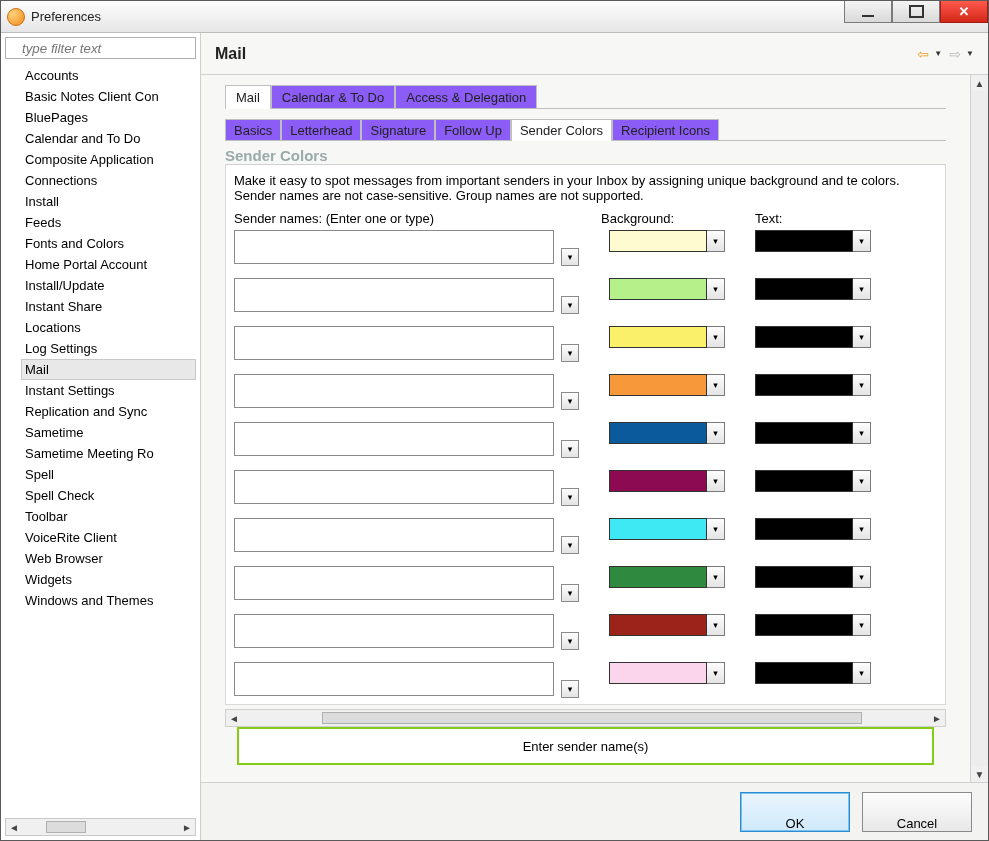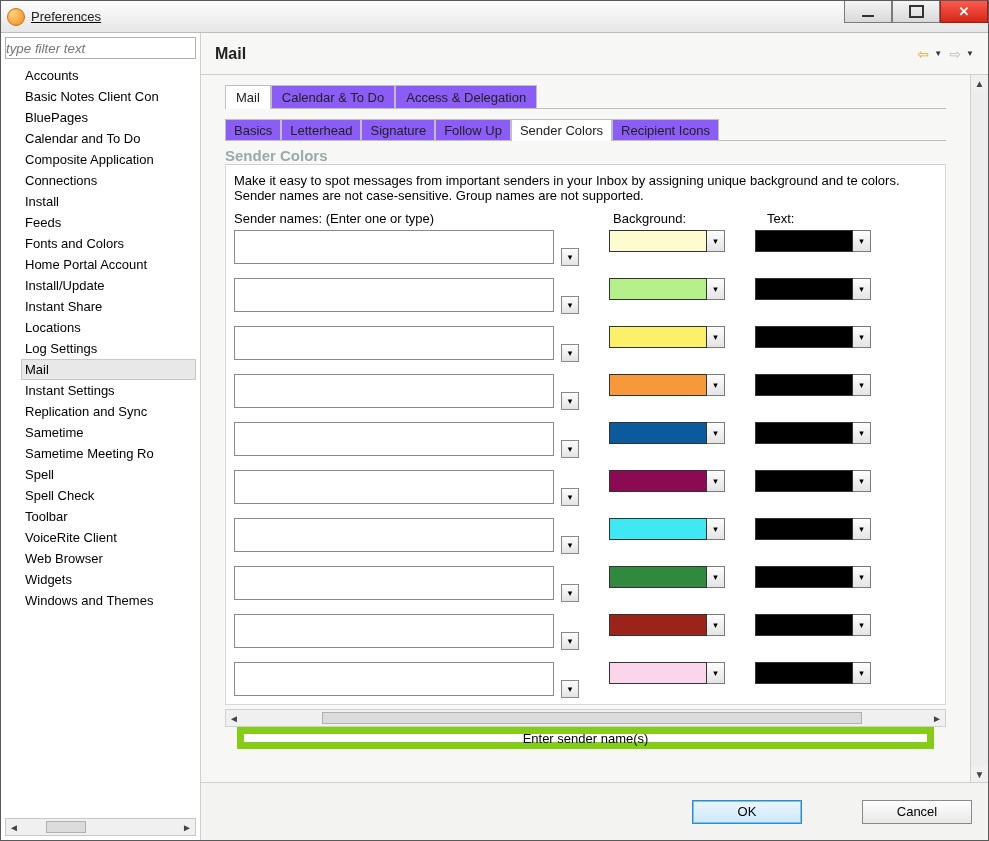--- a/index.html
+++ b/index.html
@@ -5,21 +5,21 @@
   * { box-sizing: border-box; }
   html, body { margin:0; padding:0; font-family: "Segoe UI", Tahoma, Arial, sans-serif; font-size:13px; background:#888; }
   .window {
     width:989px; height:841px; margin:0 auto; position:relative;
     background:#fff; border:1px solid #5a5a5a; box-shadow:0 4px 30px rgba(0,0,0,.4);
     display:flex; flex-direction:column;
   }
   
   .titlebar {
     height:32px; background:linear-gradient(#fdfdfd,#e6e6e6); border-bottom:1px solid #bdbdbd;
-    display:flex; align-items:center; padding:0 6px; position:relative;text-decoration:underline;
+    display:flex; align-items:center; padding:0 6px; position:relative;
   }
   .titlebar .appicon {
     width:18px; height:18px; border-radius:50%; background:radial-gradient(circle at 30% 30%, #ffd27a, #f08a1d);
     border:1px solid #c86f12; margin-right:6px;
   }
   .titlebar .title { font-size:13px; color:#222; }
   .winbtns { position:absolute; right:0; top:0; display:flex; }
   .winbtn {
     width:48px; height:22px; border:1px solid #7a7a7a; border-top:none;
     display:flex; align-items:center; justify-content:center; font-size:14px;
@@ -28,21 +28,21 @@
   .winbtn.min::before { content:""; width:12px; height:2px; background:#333; position:relative; top:4px;}
   .winbtn.max::before { content:""; width:11px; height:9px; border:2px solid #333; }
   .winbtn.close { background:linear-gradient(#ff5a4d,#d22718); color:#fff; font-weight:bold; border-color:#a11d12;}
   .winbtn.close::before { content:"✕"; font-size:13px; }
   
   .body { flex:1; display:flex; background:#fafafa; overflow:hidden; }
   
   .sidebar {
     width:200px; border-right:1px solid #cfcfcf; background:#fff; padding:4px; display:flex; flex-direction:column;
   }
-  .filterbox { height:22px; border:1px solid #b0b0b0; padding:2px 0; color:#666; font-style:italic; background:#fff;}
+  .filterbox { height:22px; border:1px solid #b0b0b0; padding:2px 16px; color:#666; font-style:italic; background:#fff;}
   .navlist { flex:1; overflow:hidden; margin-top:6px; padding-left:16px; }
   .navitem { padding:3px 4px; white-space:nowrap; overflow:hidden; cursor:pointer; color:#000;}
   .navitem.sel { background:#e8e8e8; border:1px solid #c9c9c9; padding:2px 3px;}
   .hscroll { height:18px; background:#f0f0f0; border:1px solid #c9c9c9; display:flex; align-items:center; position:relative;}
   .hscroll .arrow { width:16px; text-align:center; font-size:10px; color:#444;}
   .hscroll .thumb { flex:0 0 40px; height:12px; background:#dcdcdc; border:1px solid #b0b0b0; margin-left:24px;}
   
   .main { flex:1; display:flex; flex-direction:column; background:#f7f7f5; }
   .main-header {
     height:42px; border-bottom:1px solid #d0d0d0; display:flex; align-items:center; padding:0 14px;
@@ -68,42 +68,42 @@
   .tabline { position:absolute; left:0; right:0; bottom:0; height:1px; background:#bfbfbf;}
   .tabs1 { margin-bottom:10px;}
   .tabs2 { margin-bottom:6px;}
   .tabs2 .tab { font-size:13px; padding:3px 8px;}
   
   .section-title { color:#9aa; font-size:15px; font-weight:bold; margin:4px 0 0 0;}
   .section-body { border:1px solid #d8d8d8; border-top:1px solid #d0d0d0; background:#fff; padding:6px 0 8px 0;}
   .desc { padding:2px 8px 8px 8px; color:#000;}
   .cols { display:flex; padding:0 8px;}
   .col-sender { flex:0 0 345px;}
-  .col-bg { flex:0 0 150px; margin-left:34px;}
+  .col-bg { flex:0 0 150px; margin-left:22px;}
   .col-tx { flex:0 0 150px; margin-left:4px;}
   .col-label { margin-bottom:4px;}
   .rows { display:flex; flex-direction:column; gap:14px; padding:0 8px;}
   .row { display:flex; align-items:flex-start;}
   .sender-wrap { position:relative; flex:0 0 345px;}
   .sender-input { width:320px; height:34px; border:1px solid #8a8a8a; background:#fff;}
   .sender-dd { position:absolute; right:0; bottom:-2px; width:18px; height:18px; border:1px solid #8a8a8a; background:linear-gradient(#fdfdfd,#e4e4e4); display:flex; align-items:center; justify-content:center; font-size:9px;}
   .colorpick { display:flex; align-items:center; margin-left:30px;}
   .swatch { width:98px; height:22px; border:1px solid #333;}
   .pick-dd { width:18px; height:22px; border:1px solid #7a7a7a; border-left:none; background:linear-gradient(#fdfdfd,#e4e4e4); display:flex; align-items:center; justify-content:center; font-size:9px;}
   .txgroup { margin-left:30px;}
   
   .content-hscroll { height:18px; background:#f0f0f0; border:1px solid #d0d0d0; margin-top:4px; display:flex; align-items:center;}
   .content-hscroll .arrow { width:16px; text-align:center; font-size:10px; color:#444;}
   .content-hscroll .track { flex:1; position:relative; height:100%;}
   .content-hscroll .thumb { position:absolute; left:80px; width:540px; top:2px; bottom:2px; background:#dcdcdc; border:1px solid #b0b0b0;}
   
-  .status { height:22px; border:7px solid #84cc16; background:#fff; margin:0 12px 0 12px; display:flex; align-items:center; justify-content:center;}
+  .status { height:38px; border:2px solid #84cc16; background:#fff; margin:0 12px 0 12px; display:flex; align-items:center; justify-content:center;}
   
   .footer { height:58px; border-top:1px solid #d0d0d0; display:flex; align-items:center; justify-content:flex-end; padding:0 16px; gap:12px; background:#f3f3f2;}
-  .btn { min-width:110px; height:24px; border:1px solid #8a8a8a; background:linear-gradient(#fdfdfd,#e8e8e8); display:flex; align-items:center; justify-content:center; font-size:13px;margin-left:48px;}
+  .btn { min-width:110px; height:40px; border:1px solid #8a8a8a; background:linear-gradient(#fdfdfd,#e8e8e8); display:flex; align-items:flex-end; justify-content:center; font-size:13px;}
   .btn.primary { border:1px solid #2a8dd4; background:linear-gradient(#eaf5fe,#cfe9fb); box-shadow:0 0 0 1px #7cc0ee inset;}
 </style>
 </head>
 <body>
 
 <div class="window">
 
   <div class="titlebar">
     <div class="appicon"></div>
     <div class="title">Preferences</div>

